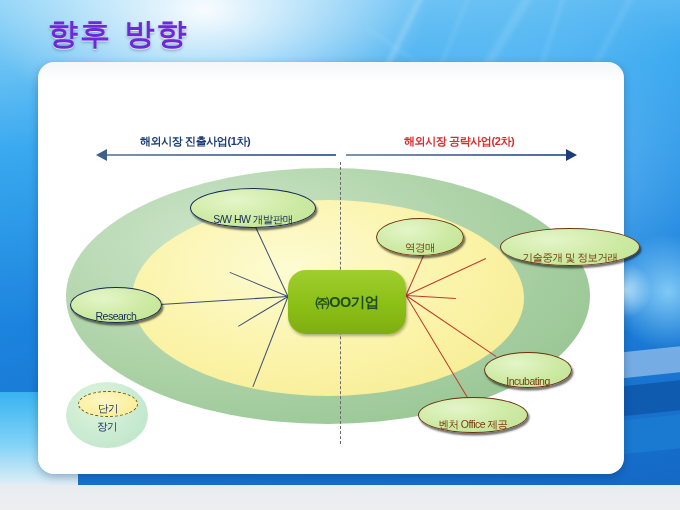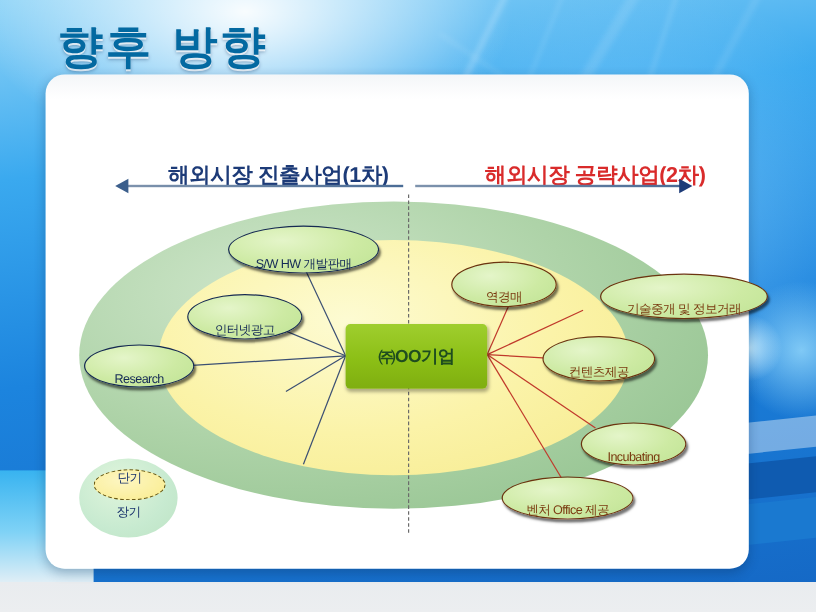--- a/index.html
+++ b/index.html
@@ -44,34 +44,34 @@
   }
   .bg-leftstrip{
     position:absolute;left:0;top:392px;width:78px;height:93px;
     background:linear-gradient(180deg,#38b3f0 0%,#7fd2f6 55%,#dfeef6 100%);
   }
 
   
   .title{
     position:absolute;left:48px;top:14px;
     font-family:"DejaVu Serif","Liberation Serif",serif;
-    font-size:38px;font-weight:700;color:#0369a1;letter-spacing:2px;
+    font-size:30px;font-weight:700;color:#6d28d9;letter-spacing:2px;
     text-shadow:0 1px 0 rgba(255,255,255,.75),0 2px 3px rgba(0,40,90,.35);
     white-space:nowrap;
   }
 
   
   .card{
     position:absolute;left:38px;top:62px;width:586px;height:412px;
     background:linear-gradient(180deg,#f4f6f8 0%,#ffffff 5%,#ffffff 100%);
     border-radius:16px;
     box-shadow:0 3px 9px rgba(10,40,80,.30);
   }
   .hdr-label{
-    position:absolute;white-space:nowrap;font-size:18px;font-weight:700;
+    position:absolute;white-space:nowrap;font-size:11px;font-weight:700;
     letter-spacing:-0.4px;
   }
   .lbl-left{left:140px;top:134px;color:#1d3b78;}
   .lbl-right{left:404px;top:134px;color:#d92b2b;}
   .axis{
     position:absolute;height:2px;
     background:linear-gradient(90deg,#7e93ad 0%,#4a6c96 100%);
   }
   .axis-left{left:104px;top:154px;width:232px;}
   .axis-right{left:346px;top:154px;width:222px;}
@@ -97,22 +97,22 @@
     background:
       radial-gradient(ellipse at 32% 30%, #cfe6cb 0%, #aed3a8 48%, #8dbf8a 100%);
   }
   .ell-yellow{
     position:absolute;left:132px;top:200px;width:392px;height:196px;border-radius:50%;
     background:radial-gradient(ellipse at 40% 34%, #fdfbd2 0%, #fbf3a8 52%, #f5ea8c 100%);
   }
 
   
   .center-box{
-    position:absolute;left:288px;top:270px;width:118px;height:54px;
-    border-radius:4px;
+    position:absolute;left:288px;top:270px;width:118px;height:64px;
+    border-radius:18px;
     background:linear-gradient(180deg,#9fce2e 0%,#8cbf16 55%,#7fae10 100%);
     box-shadow:1px 2px 3px rgba(0,0,0,.30);
     display:flex;align-items:center;justify-content:center;
   }
   .center-box span{
     font-size:14.5px;font-weight:700;color:#1f4d1f;letter-spacing:-0.5px;white-space:nowrap;
   }
 
   
   .node{
@@ -134,21 +134,21 @@
 
   
   .legend{
     position:absolute;left:66px;top:382px;width:82px;height:66px;border-radius:50%;
     background:radial-gradient(ellipse at 40% 32%, #e0f5dc 0%, #c7ead0 60%, #bde3c4 100%);
   }
   .legend-inner{
     position:absolute;left:78px;top:391px;width:58px;height:24px;border-radius:50%;
     background:radial-gradient(ellipse at 40% 34%, #fdf6c2 0%, #f9ec8d 100%);
     border:1.4px dashed #6a5b16;
-    display:flex;align-items:flex-start;justify-content:center;font-family:Liberation Serif, serif;
+    display:flex;align-items:flex-end;justify-content:center;font-family:Liberation Serif, serif;
   }
   .legend-inner span{font-size:10.5px;color:#16306b;letter-spacing:-0.5px;}
   .legend-outer-label{
     position:absolute;left:66px;top:420px;width:82px;text-align:center;
     font-size:10.5px;color:#16306b;letter-spacing:-0.5px;
   }
 </style>
 </head>
 <body>
 
@@ -203,35 +203,29 @@
       <div class="link link-r" style="left: 406px; top: 295px; width: 120.221px; transform: rotate(58.9545deg);"></div>
     </div>
 
   <div class="center-box">
     <span>㈜OO기업</span>
   </div>
 
   <div class="node node-l" style="left:190px;top:188px;width:124px;height:38px;">
     <span>S/W HW 개발판매</span>
   </div>
-  <div class="node node-l" style="left:156px;top:245px;width:94px;height:36px;">
-    <span>인터넷광고</span>
-  </div>
   <div class="node node-l" style="left:70px;top:287px;width:90px;height:34px;">
     <span>Research</span>
   </div>
 
   <div class="node node-r" style="left:376px;top:218px;width:86px;height:36px;">
     <span>역경매</span>
   </div>
   <div class="node node-r" style="left:500px;top:228px;width:138px;height:36px;">
     <span>기술중개 및 정보거래</span>
-  </div>
-  <div class="node node-r" style="left:452px;top:280px;width:92px;height:36px;">
-    <span>컨텐츠제공</span>
   </div>
   <div class="node node-r" style="left:484px;top:352px;width:86px;height:34px;">
     <span>Incubating</span>
   </div>
   <div class="node node-r" style="left:418px;top:397px;width:108px;height:34px;">
     <span>벤처 Office 제공</span>
   </div>
 
   <div class="legend"></div>
   <div class="legend-inner">

